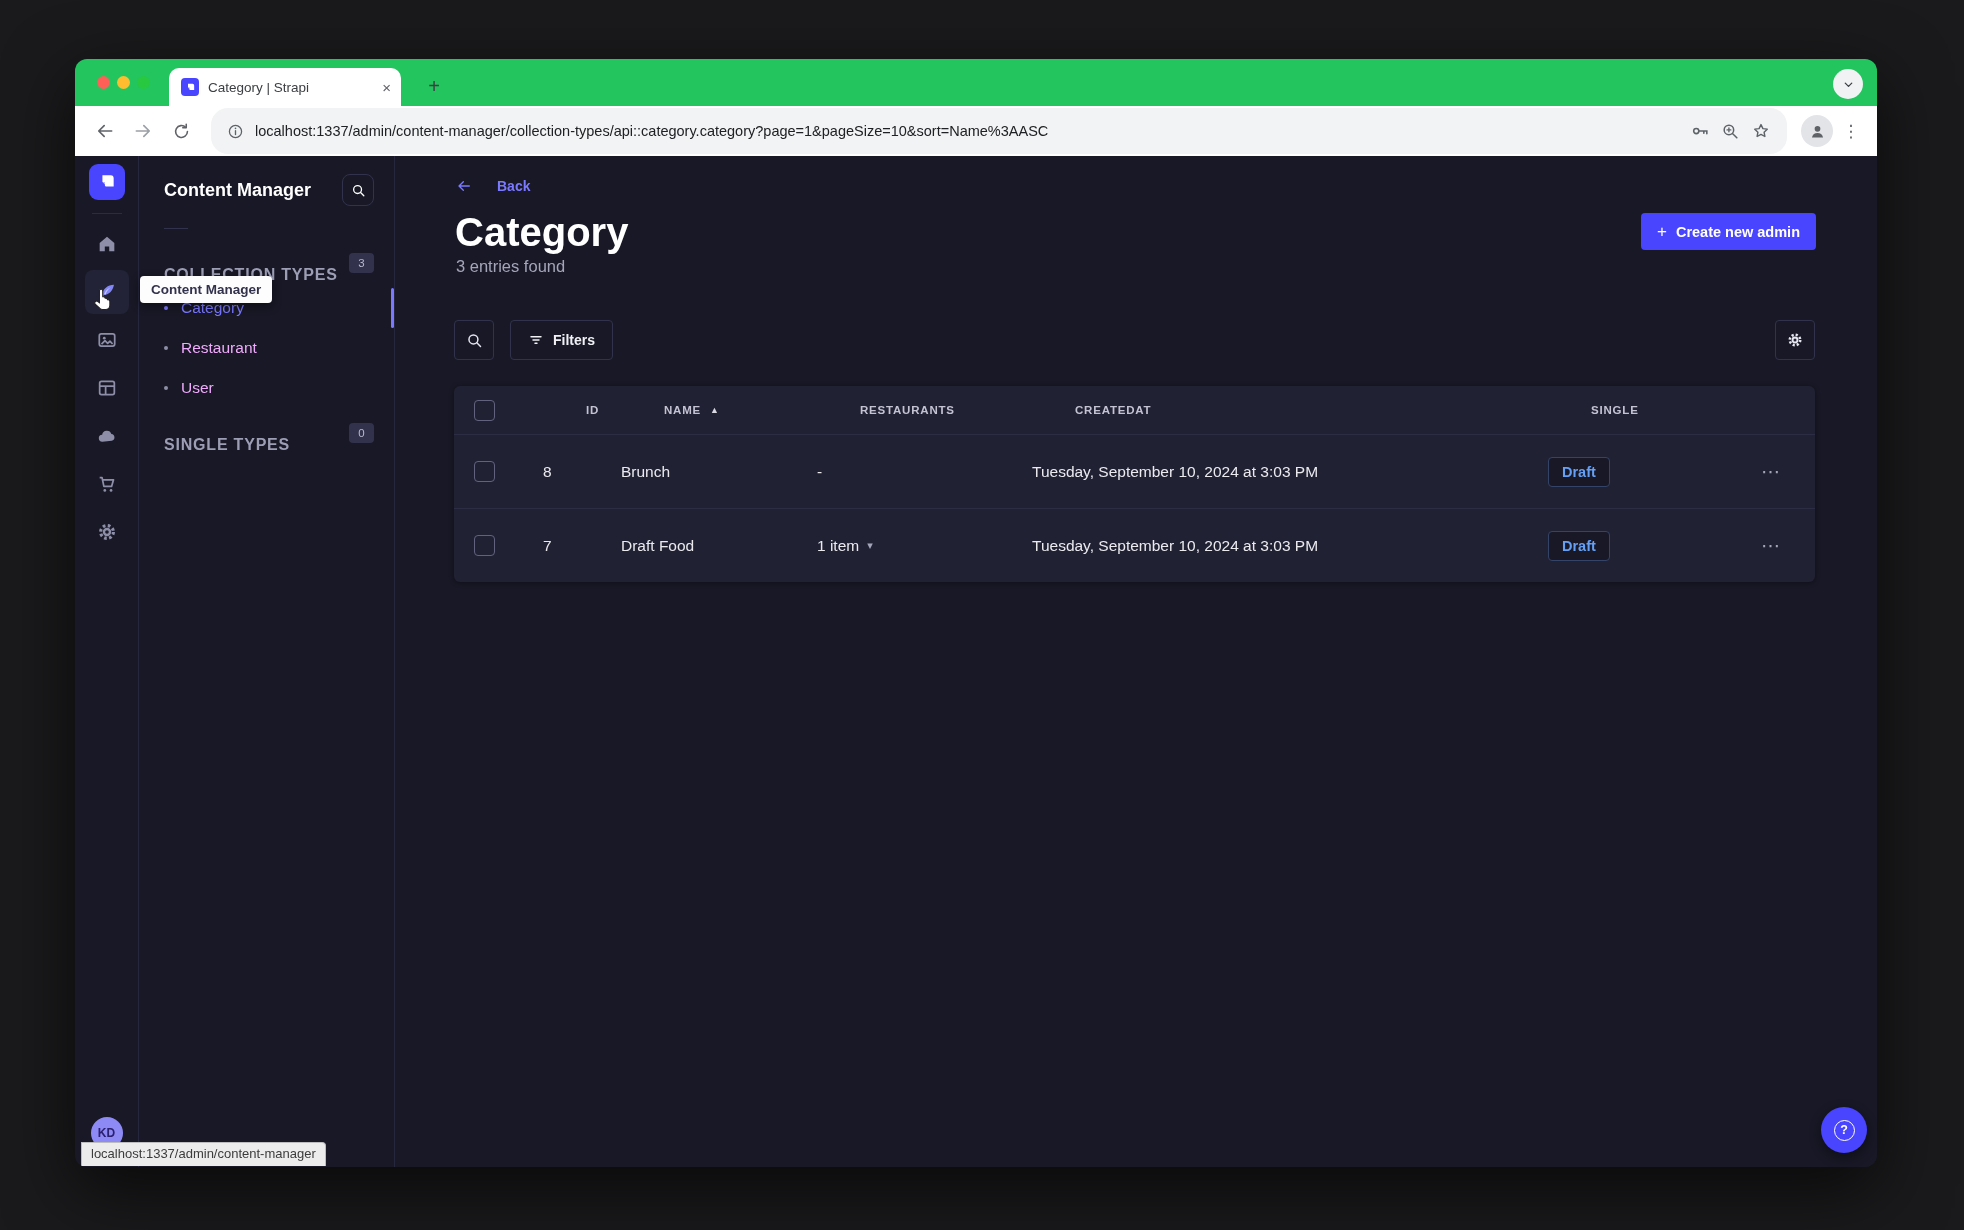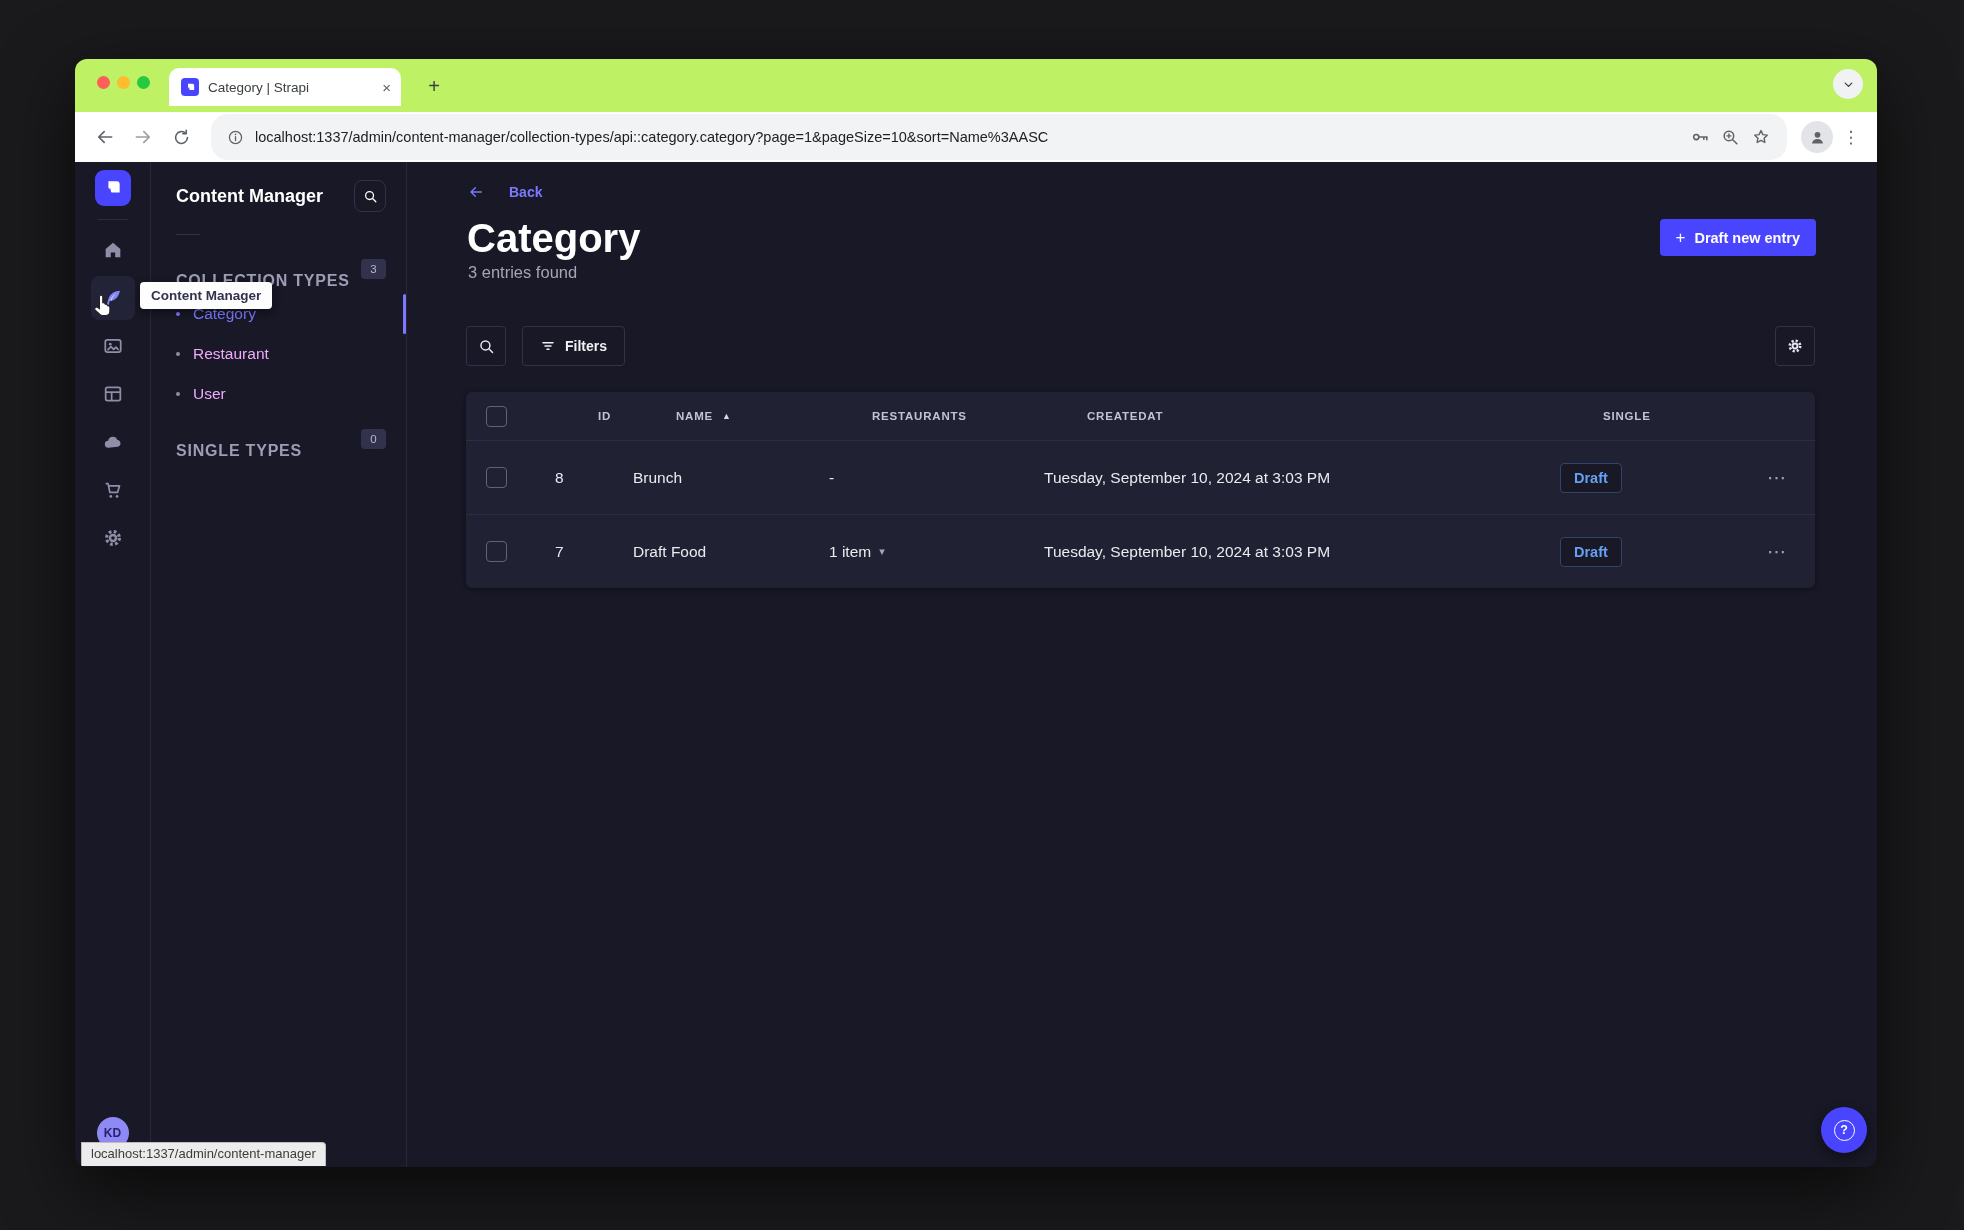--- a/index.html
+++ b/index.html
@@ -4,21 +4,21 @@
 <style>
   * { margin:0; padding:0; box-sizing:border-box; }
   html,body { width:1964px; height:1230px; background:#1a1a1c; font-family:"Liberation Sans", sans-serif; overflow:hidden; }
   .stage { position:relative; width:1964px; height:1230px; }
 
   
   .window { position:absolute; left:75px; top:59px; width:1802px; height:1108px; border-radius:12px; overflow:hidden;
             box-shadow:0 22px 70px rgba(0,0,0,.65); display:flex; flex-direction:column; background:#181826; }
 
   
-  .tabstrip { height:53px; background:#bef264; position:relative; flex:none; }
+  .tabstrip { height:47px; background:#22c55e; position:relative; flex:none; }
   .lights { position:absolute; left:22px; top:17px; display:flex; gap:7px; }
   .light { width:13px; height:13px; border-radius:50%; }
   .light.r { background:#ff5f57; } .light.y { background:#febc2e; } .light.g { background:#28c841; }
   .tab { position:absolute; left:94px; top:9px; width:232px; height:38px; background:#fff; border-radius:10px 10px 0 0;
          display:flex; align-items:center; padding:0 10px 0 12px; gap:9px; }
   .favicon { width:18px; height:18px; border-radius:4px; background:#4945ff; display:grid; place-items:center; flex:none; }
   .tab-title { font-size:13.5px; color:#3c4043; flex:1; white-space:nowrap; overflow:hidden; }
   .tab-close { font-size:15px; color:#5f6368; line-height:1; cursor:default; }
   .newtab { position:absolute; left:344px; top:12px; width:30px; height:30px; display:grid; place-items:center;
             font-size:20px; color:#3c4043; }
@@ -33,21 +33,21 @@
              padding:0 16px; margin:0 8px; gap:11px; min-width:0; }
   .omni-url { font-size:14.5px; color:#202124; flex:1; white-space:nowrap; overflow:hidden; text-overflow:ellipsis; }
   .omni-ic { color:#5f6368; flex:none; display:grid; place-items:center; }
   .profile { width:32px; height:32px; border-radius:50%; background:#e2e4e8; display:grid; place-items:center; color:#5f6368; flex:none; }
   .menu-dots { width:24px; height:32px; display:grid; place-items:center; color:#5f6368; font-size:17px; }
 
   
   .viewport { flex:1; position:relative; background:#181826; display:flex; min-height:0; }
 
   
-  .rail { width:76px; flex:none; border-right:1px solid #26263e; display:flex; flex-direction:column; align-items:center;
+  .rail { width:64px; flex:none; border-right:1px solid #26263e; display:flex; flex-direction:column; align-items:center;
           padding-top:8px; position:relative; }
   .logo-btn { width:36px; height:36px; border-radius:9px; background:#4945ff; display:grid; place-items:center; }
   .rail-div { width:30px; height:1px; background:#2b2b44; margin:13px 0 8px; }
   .rail-btn { width:44px; height:44px; border-radius:8px; display:grid; place-items:center; color:#8e8ea9; margin-bottom:4px; }
   .rail-btn.active { background:#232338; color:#8287f5; position:relative; }
   .rail-avatar { position:absolute; bottom:18px; left:50%; transform:translateX(-50%); width:32px; height:32px;
                  border-radius:50%; background:#8e8af5; display:grid; place-items:center;
                  font-size:12px; font-weight:bold; color:#2a2170; }
 
   
@@ -311,21 +311,21 @@
         <a class="back-link">
           <svg width="16" height="16" viewBox="0 0 24 24">
               <path d="M20 12H5M11 5.5 4.5 12l6.5 6.5" fill="none" stroke="#7b79ff" stroke-width="2" stroke-linecap="round" stroke-linejoin="round"></path>
             </svg>
           <span>Back</span>
         </a>
         <div class="page-title">Category</div>
         <div class="page-sub">3 entries found</div>
         <button class="create-btn">
           <span class="create-plus">+</span>
-          <span>Draft new entry</span>
+          <span>Create new admin</span>
         </button>
 
         <div class="filters-row">
           <span class="icon-sq search-sq">
             <svg width="17" height="17" viewBox="0 0 24 24">
                 <circle cx="10.5" cy="10.5" r="6.3" fill="none" stroke="currentColor" stroke-width="2.1"></circle>
                 <line x1="15.3" y1="15.3" x2="20.5" y2="20.5" stroke="currentColor" stroke-width="2.1" stroke-linecap="round"></line>
               </svg>
           </span>
           <button class="filters-btn">

